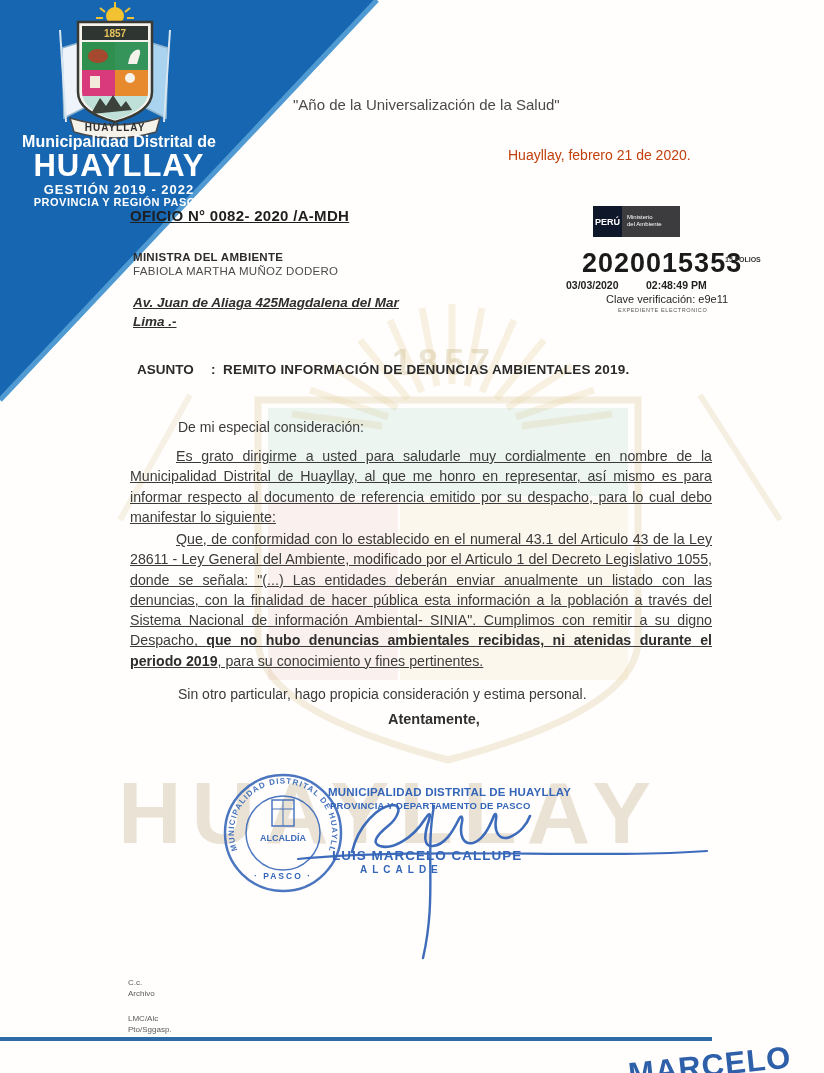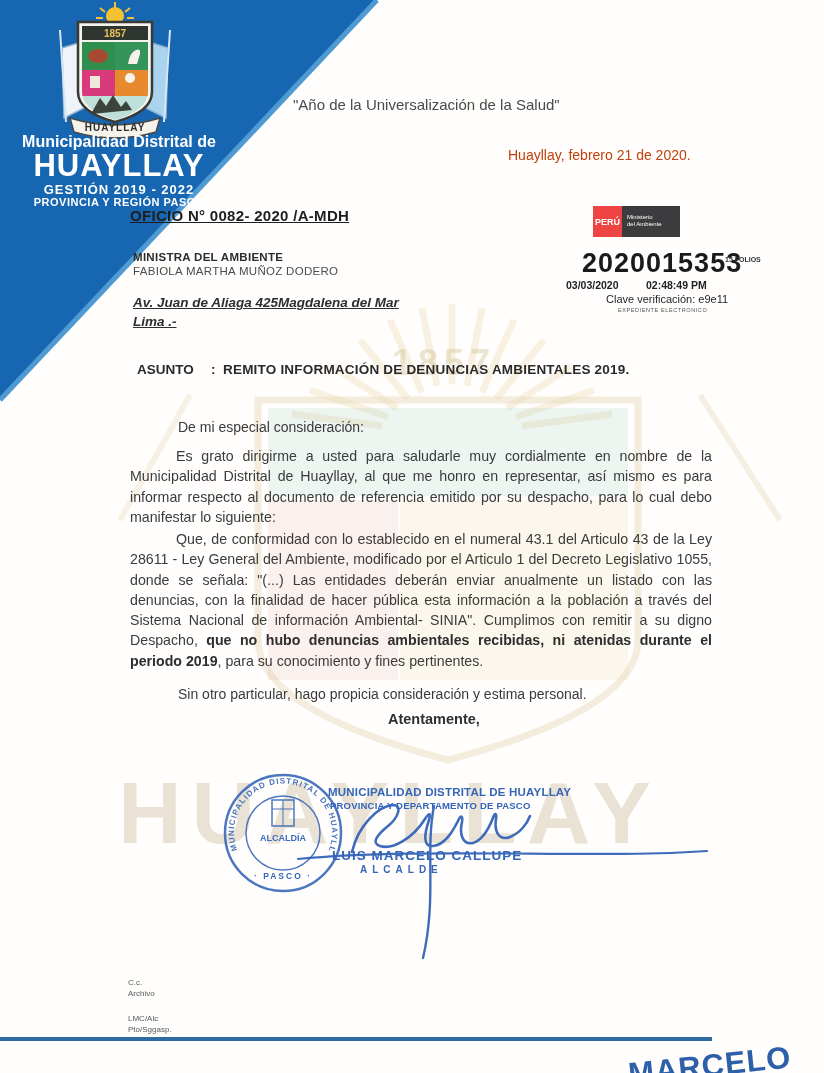--- a/index.html
+++ b/index.html
@@ -33,21 +33,21 @@
   .recipient-name { left:133px; top:236px; font-size:11.5px; color:#4c4c4c; letter-spacing:0.3px;margin-top:29px; }
   .recipient-title { left:133px; top:251px; font-size:11.5px; font-weight:bold; color:#2c2c2c; letter-spacing:0.3px; }
   .addr { left:133px; font-size:13.5px; font-weight:bold; font-style:italic; color:#2e2e2e; text-decoration:underline; }
   .addr1 { top:295px; }
   .addr2 { top:314px; }
   .asunto-row { left:133px; top:362px; width:580px; font-size:13.5px; font-weight:bold; color:#2a2a2a; }
   .asunto-label { position:absolute; left:4px; top:0; }
   .asunto-colon { position:absolute; left:78px; top:0; }
   .asunto-text { position:absolute; left:90px; top:0; width:490px; letter-spacing:0.2px; }
   .salutation { left:178px; top:419px; font-size:14px; }
-  .para { left:130px; width:582px; font-size:14.2px; line-height:20.3px; text-align:justify; color:#3b3b3b; }
+  .para { left:130px; width:582px; font-size:14.2px; line-height:20.3px; text-align:justify; color:#3b3b3b;text-decoration:underline; }
   .p1 { top:446px; text-indent:46px; }
   .p2 { top:529px; text-indent:46px; }
   .p2 b { color:#2e2e2e; }
   .closing { left:178px; top:686px; font-size:14px; }
   .signoff { left:388px; top:711px; font-size:14.5px; font-weight:bold; color:#303030; }
 
   
   #rstamp { position:absolute; left:560px; top:206px; width:215px; z-index:5; }
   .logo-row { position:absolute; left:33px; top:0; height:31px; display:flex; }
   .logo-red { width:29px; height:31px; display:flex; align-items:center; justify-content:center;
@@ -171,21 +171,21 @@
 
     <div class="abs salutation">De mi especial consideración:</div>
     <div class="abs para p1">Es grato dirigirme a usted para saludarle muy cordialmente en nombre de la Municipalidad Distrital de Huayllay, al que me honro en representar, así mismo es para informar respecto al documento de referencia emitido por su despacho, para lo cual debo manifestar lo siguiente:</div>
     <div class="abs para p2"><span>Que, de conformidad con lo establecido en el numeral 43.1 del Articulo 43 de la Ley 28611 - Ley General del Ambiente, modificado por el Articulo 1 del Decreto Legislativo 1055, donde se señala: "(...) Las entidades deberán enviar anualmente un listado con las denuncias, con la finalidad de hacer pública esta información a la población a través del Sistema Nacional de información Ambiental- SINIA". Cumplimos con remitir a su digno Despacho, </span><b>que no hubo denuncias ambientales recibidas, ni atenidas durante el periodo 2019</b><span>, para su conocimiento y fines pertinentes.</span></div>
     <div class="abs closing">Sin otro particular, hago propicia consideración y estima personal.</div>
     <div class="abs signoff">Atentamente,</div>
   </div>
 
   <div id="rstamp">
     <div class="logo-row">
-      <div class="logo-red" style="background:#ef4444">PERÚ</div>
+      <div class="logo-red" style="background:#0f172a">PERÚ</div>
       <div class="logo-dark" style="background:#3c3c3e">
         <div>Ministerio</div>
         <div>del Ambiente</div>
       </div>
     </div>
     <div class="reg-number">2020015353</div>
     <div class="folios">15 FOLIOS</div>
     <div class="rs-date">03/03/2020</div>
     <div class="rs-time">02:48:49 PM</div>
     <div class="rs-verif">Clave verificación: e9e11</div>

